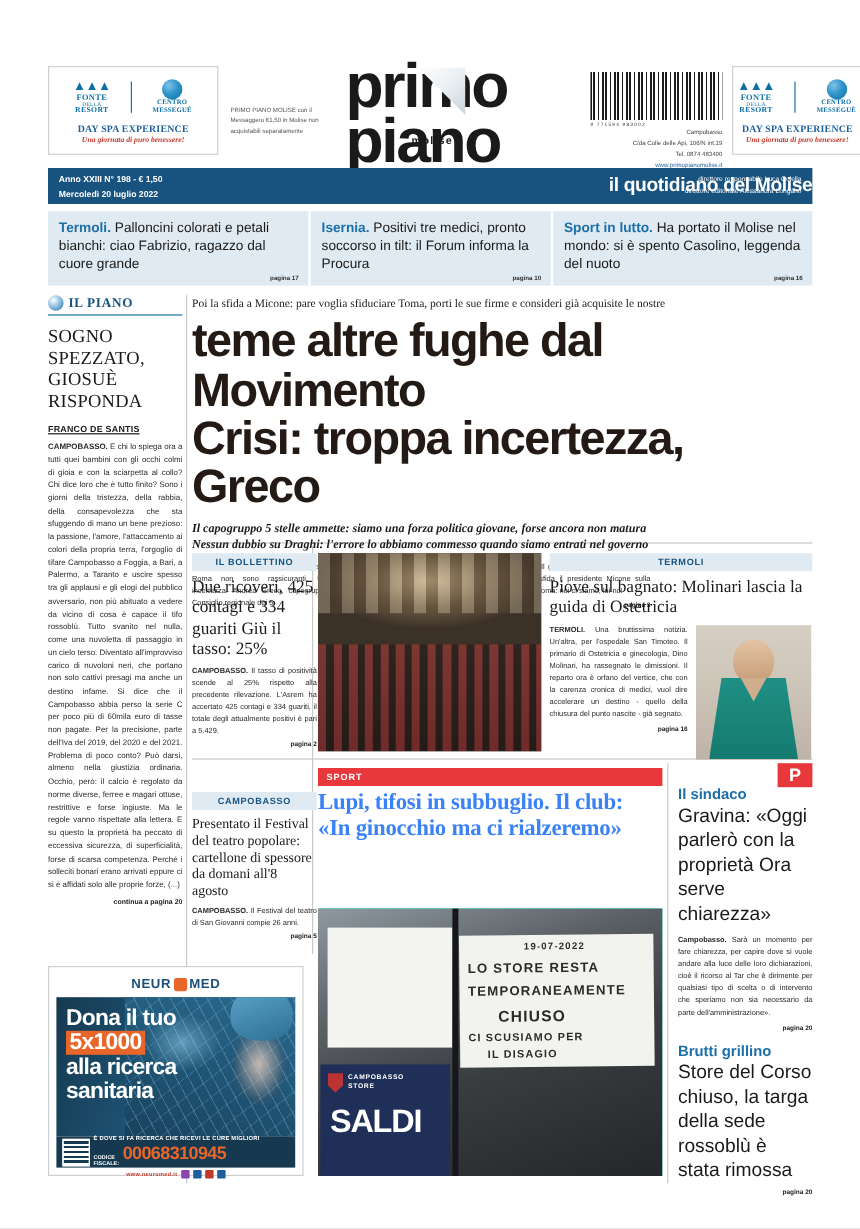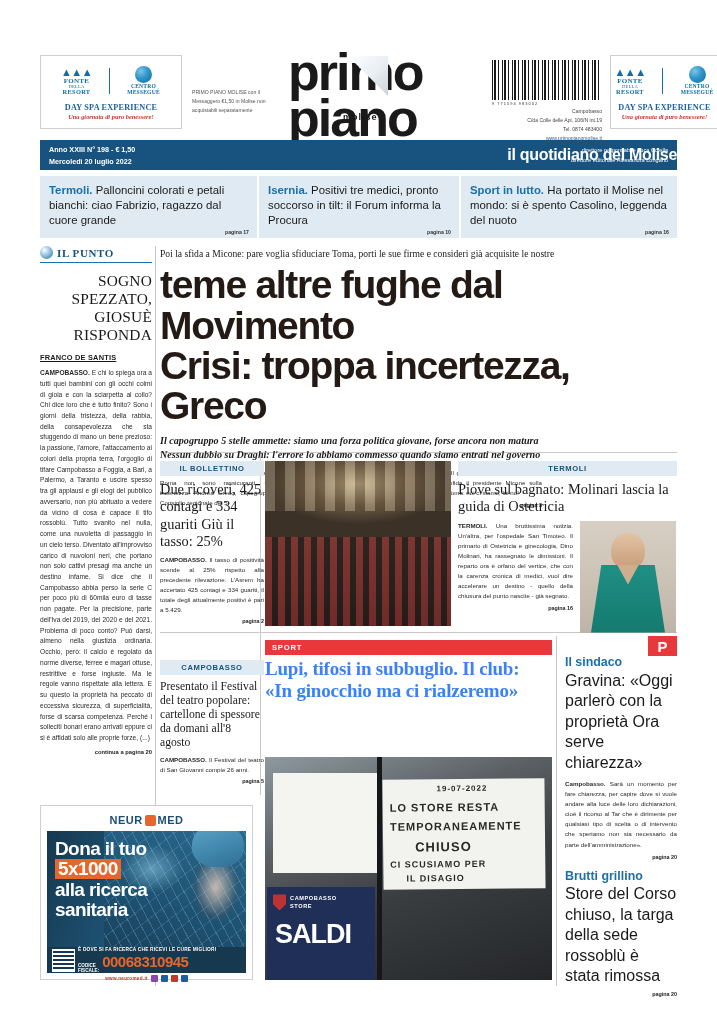--- a/index.html
+++ b/index.html
@@ -97,21 +97,21 @@
   
   .leftcol{position:absolute;left:40px;top:246px;width:112px;}
   .punto-head{display:flex;align-items:center;gap:4px;padding-bottom:3px;border-bottom:1.6px solid #1d6fa8;}
   .punto-eye{
     width:13px;height:13px;border-radius:50%;
     background:radial-gradient(circle at 35% 32%,#fff 0%,#9cc8e4 40%,#1d6fa8 100%);
   }
   .punto-title{font-family:"Liberation Serif",serif;font-weight:bold;font-size:11px;color:#18537f;letter-spacing:.6px;}
   .ed-title{
     font-family:"Liberation Serif",serif;font-size:15.4px;line-height:1.17;
-    text-align:right;color:#1a1a1a;margin:9px 0 0;letter-spacing:.2px;
+    text-align:left;color:#1a1a1a;margin:9px 0 0;letter-spacing:.2px;
   }
   .ed-author{
     font-size:7.4px;font-weight:bold;color:#1a1a1a;text-decoration:underline;
     margin:9px 0 6px;letter-spacing:.2px;
   }
   .ed-body{font-size:6.6px;line-height:1.63;text-align:justify;color:#2a2a2a;}
   .ed-body b{font-weight:bold;}
   .ed-cont{font-size:5.8px;font-weight:bold;text-align:right;margin-top:5px;color:#222;}
 
   
@@ -333,21 +333,21 @@
   <div class="vrule" style="left:155px;top:246px;height:740px;"></div>
   <div class="vrule" style="left:260px;top:455px;height:340px;"></div>
   <div class="vrule" style="left:556px;top:636px;height:350px;"></div>
   <div class="hrule" style="left:160px;top:452px;width:517px;"></div>
   <div class="hrule" style="left:160px;top:632px;width:517px;"></div>
   <div class="hrule" style="left:160px;top:660px;width:100px;"></div>
 
   <div class="leftcol">
     <div class="punto-head">
       <div class="punto-eye"></div>
-      <div class="punto-title">IL PUNTO</div>
+      <div class="punto-title">IL PIANO</div>
     </div>
     <div class="ed-title">SOGNO SPEZZATO, GIOSUÈ RISPONDA</div>
     <div class="ed-author">FRANCO DE SANTIS</div>
     <div class="ed-body"><b>CAMPOBASSO.</b><span> E chi lo spiega ora a tutti quei bambini con gli occhi colmi di gioia e con la sciarpetta al collo? Chi dice loro che è tutto finito? Sono i giorni della tristezza, della rabbia, della consapevolezza che sta sfuggendo di mano un bene prezioso: la passione, l'amore, l'attaccamento ai colori della propria terra, l'orgoglio di tifare Campobasso a Foggia, a Bari, a Palermo, a Taranto e uscire spesso tra gli applausi e gli elogi del pubblico avversario, non più abituato a vedere da vicino di cosa è capace il tifo rossoblù. Tutto svanito nel nulla, come una nuvoletta di passaggio in un cielo terso. Diventato all'improvviso carico di nuvoloni neri, che portano non solo cattivi presagi ma anche un destino infame. Si dice che il Campobasso abbia perso la serie C per poco più di 60mila euro di tasse non pagate. Per la precisione, parte dell'Iva del 2019, del 2020 e del 2021. Problema di poco conto? Può darsi, almeno nella giustizia ordinaria. Occhio, però: il calcio è regolato da norme diverse, ferree e magari ottuse, restrittive e forse ingiuste. Ma le regole vanno rispettate alla lettera. E su questo la proprietà ha peccato di eccessiva sicurezza, di superficialità, forse di scarsa competenza. Perché i solleciti bonari erano arrivati eppure ci si è affidati solo alle proprie forze, (...)</span></div>
     <div class="ed-cont">continua a pagina 20</div>
   </div>
 
   <div class="mainwrap">
     <div class="kicker">Poi la sfida a Micone: pare voglia sfiduciare Toma, porti le sue firme e consideri già acquisite le nostre</div>
     <div class="mainhead">

